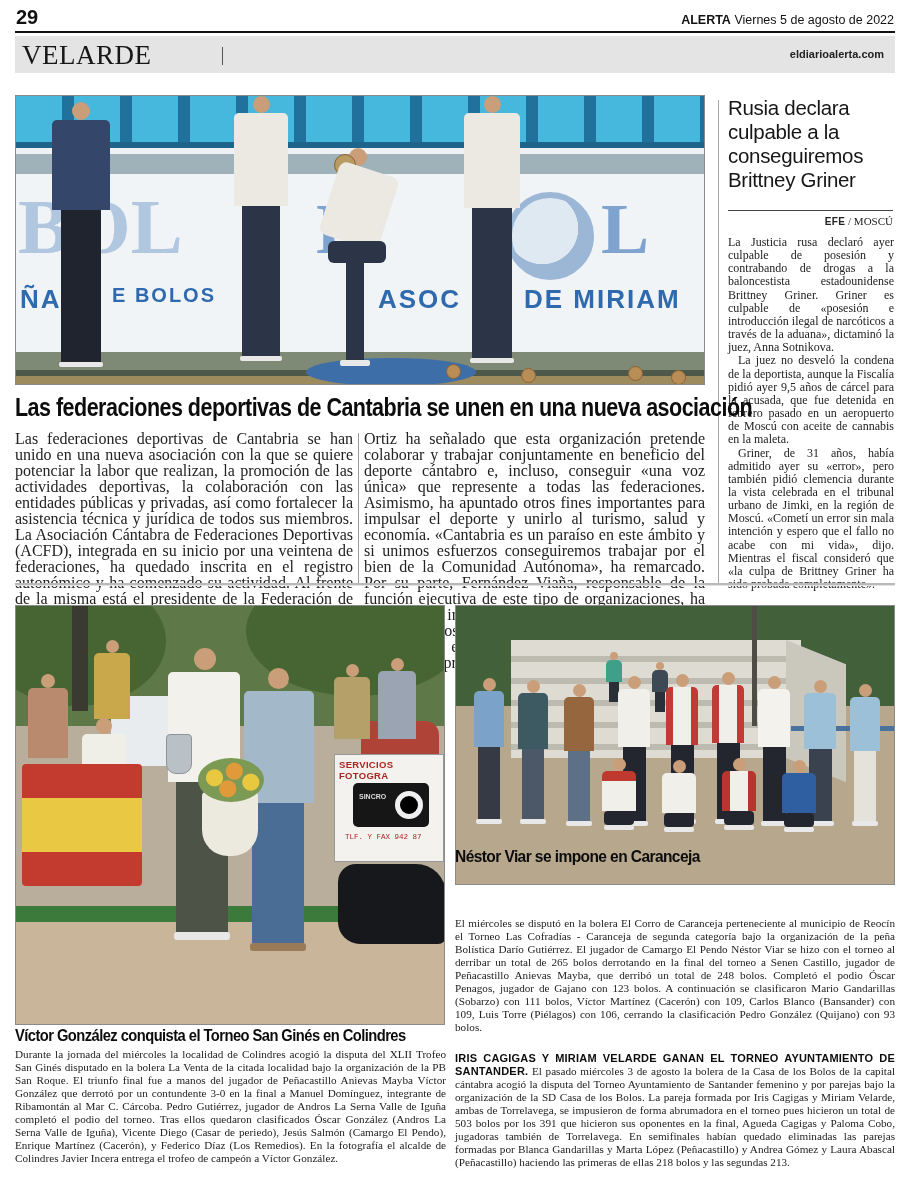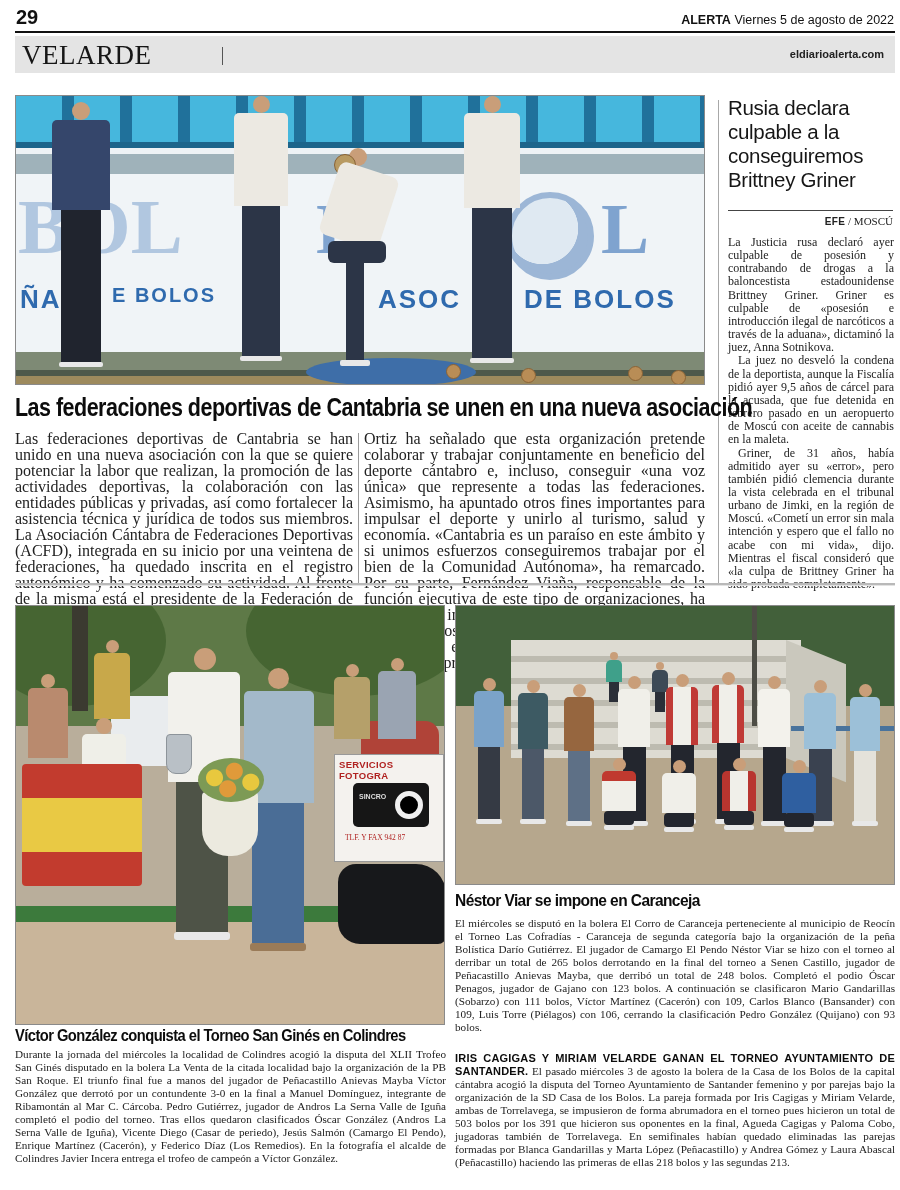--- a/index.html
+++ b/index.html
@@ -60,21 +60,21 @@
   .photo-victor { left:15px; top:605px; width:430px; height:420px;
     background:linear-gradient(180deg,#5e7947 0 120px,#b9ae9b 120px 300px,#c9b59a 300px 100%); }
   .foliage { position:absolute; border-radius:50%; background:#42612f; opacity:.85; }
   .flag { position:absolute; left:6px; top:158px; width:120px; height:122px; border-radius:4px;
     background:linear-gradient(180deg,#c23b2e 0 28%, #e9c944 28% 72%, #c23b2e 72% 100%); }
   .sign { position:absolute; left:318px; top:148px; width:110px; height:108px; background:#f4f2ee; border:1px solid #999; }
   .sign-title { font-family:"Liberation Sans",sans-serif; font-weight:700; font-size:9.5px; color:#b02220; padding:4px 2px 0 4px; letter-spacing:0.3px; }
   .camera { position:absolute; left:18px; top:28px; width:76px; height:44px; background:#161616; border-radius:5px; }
   .lens { position:absolute; left:42px; top:8px; width:28px; height:28px; border-radius:50%; border:5px solid #f0f0f0; background:#000; }
   .sign-brand { position:absolute; left:6px; top:10px; font-family:"Liberation Sans",sans-serif; font-weight:700; font-size:7px; color:#ddd; }
-  .sign-phone { position:absolute; left:10px; top:78px; font-family:Liberation Serif, serif; font-size:7.5px; color:#b02220; }
+  .sign-phone { position:absolute; left:10px; top:78px; font-family:Liberation Mono, monospace; font-size:7.5px; color:#b02220; }
   .bags { position:absolute; left:322px; top:258px; width:108px; height:80px; background:#17181b; border-radius:18px 30px 8px 22px; }
   .green-band { position:absolute; left:0; top:300px; width:100%; height:16px; background:#3c7a3c; }
 
   
   .photo-nestor { left:455px; top:605px; width:440px; height:280px;
     background:linear-gradient(180deg,#42603a 0 100px,#b6a78d 100px 100%); }
   .stand { position:absolute; left:55px; top:34px; width:290px; height:118px;
     background:repeating-linear-gradient(180deg,#dddbd2 0 16px,#bdbbb0 16px 22px); }
   .stand-side { position:absolute; left:330px; top:34px; width:60px; height:118px; background:#cac8bd; transform:skewY(22deg); transform-origin:left top; }
   .rail { position:absolute; left:335px; top:120px; width:105px; height:5px; background:#49739c; }
@@ -104,21 +104,21 @@
     <div class="seats"></div>
     <div class="concrete"></div>
     <div class="banner-area">
       <span class="abs banner-letter" style="left:2px;top:8px;font-size:78px;opacity:.55;">BOL</span>
       <span class="abs banner-letter" style="left:300px;top:14px;font-size:72px;">L</span>
       <div class="globe" style="left:490px;top:18px;width:88px;height:88px;"></div>
       <span class="abs banner-letter" style="left:585px;top:14px;font-size:72px;">L</span>
       <span class="abs banner-word" style="left:4px;top:110px;font-size:26px;">ÑAS</span>
       <span class="abs banner-word" style="left:96px;top:110px;font-size:20px;">E BOLOS</span>
       <span class="abs banner-word" style="left:362px;top:110px;font-size:26px;">ASOC</span>
-      <span class="abs banner-word" style="left:508px;top:110px;font-size:26px;">DE BOLOS</span>
+      <span class="abs banner-word" style="left:508px;top:110px;font-size:26px;">DE MIRIAM</span>
     </div>
     <div class="photo-floor"></div>
     <div class="floor-strip"></div>
     <div class="floor-sand"></div>
     <div class="lane-circle"></div>
     <div class="ball" style="left:430px;top:268px;"></div>
     <div class="ball" style="left:505px;top:272px;"></div>
     <div class="ball" style="left:612px;top:270px;"></div>
     <div class="ball" style="left:655px;top:274px;"></div>
 
@@ -319,21 +319,21 @@
       <div class="shoes" style="width:30px;"></div>
     </div>
     <div class="person" style="left:326px;top:154px;width:34px;">
       <div class="head" style="width:13px;height:13px;margin:0 auto;"></div>
       <div class="torso" style="width:34px;height:40px;background:#2f5fa0;"></div>
       <div class="legs" style="width:30px;height:14px;background:#23262e;border-radius:4px;"></div>
       <div class="shoes" style="width:30px;"></div>
     </div>
   </div>
 
-  <div class="sub-headline" style="left:455px;top:892px;"><span class="squeeze" style="transform:scaleX(0.97);">Néstor Viar se impone en Caranceja</span></div>
+  <div class="sub-headline" style="left:455px;top:848px;"><span class="squeeze" style="transform:scaleX(0.97);">Néstor Viar se impone en Caranceja</span></div>
   <div class="body-col" style="left:455px;top:917px;width:440px;font-size:11.2px;line-height:13px;">El miércoles se disputó en la bolera El Corro de Caranceja perteneciente al municipio de Reocín el Torneo Las Cofradías - Caranceja de segunda categoría bajo la organización de la peña Bolística Darío Gutiérrez. El jugador de Camargo El Pendo Néstor Viar se hizo con el torneo al derribar un total de 265 bolos derrotando en la final del torneo a Senen Castillo, jugador de Peñacastillo Anievas Mayba, que derribó un total de 248 bolos. Completó el podio Óscar Penagos, jugador de Gajano con 123 bolos. A continuación se clasificaron Mario Gandarillas (Sobarzo) con 111 bolos, Víctor Martínez (Cacerón) con 109, Carlos Blanco (Bansander) con 109, Luis Torre (Piélagos) con 106, cerrando la clasificación Pedro González (Quijano) con 93 bolos.</div>
 
   <div class="sub-headline" style="left:15px;top:1027px;"><span class="squeeze" style="transform:scaleX(0.92);">Víctor González conquista el Torneo San Ginés en Colindres</span></div>
   <div class="body-col" style="left:15px;top:1048px;width:431px;font-size:11.2px;line-height:13px;">Durante la jornada del miércoles la localidad de Colindres acogió la disputa del XLII Trofeo San Ginés disputado en la bolera La Venta de la citada localidad bajo la organización de la PB San Roque. El triunfo final fue a manos del jugador de Peñacastillo Anievas Mayba Víctor González que derrotó por un contundente 3-0 en la final a Manuel Domínguez, integrante de Ribamontán al Mar C. Cárcoba. Pedro Gutiérrez, jugador de Andros La Serna Valle de Iguña completó el podio del torneo. Tras ellos quedaron clasificados Óscar González (Andros La Serna Valle de Iguña), Vicente Diego (Casar de periedo), Jesús Salmón (Camargo El Pendo), Enrique Martínez (Cacerón), y Federico Díaz (Los Remedios). En la fotografía el alcalde de Colindres Javier Incera entrega el trofeo de campeón a Víctor González.</div>
 
   <div class="body-col" style="left:455px;top:1052px;width:440px;font-size:11.2px;line-height:13px;">
     <span class="runin-headline">IRIS CAGIGAS Y MIRIAM VELARDE GANAN EL TORNEO AYUNTAMIENTO DE SANTANDER.</span><span> El pasado miércoles 3 de agosto la bolera de la Casa de los Bolos de la capital cántabra acogió la disputa del Torneo Ayuntamiento de Santander femenino y por parejas bajo la organización de la SD Casa de los Bolos. La pareja formada por Iris Cagigas y Miriam Velarde, ambas de Torrelavega, se impusieron de forma abrumadora en el torneo pues hicieron un total de 503 bolos por los 391 que hicieron sus oponentes en la final, Agueda Cagigas y Paloma Cobo, jugadoras también de Torrelavega. En semifinales habían quedado eliminadas las parejas formadas por Blanca Gandarillas y Marta López (Peñacastillo) y Andrea Gómez y Laura Abascal (Peñacastillo) haciendo las primeras de ellas 218 bolos y las segundas 213.</span>
   </div>
 
 </div>

